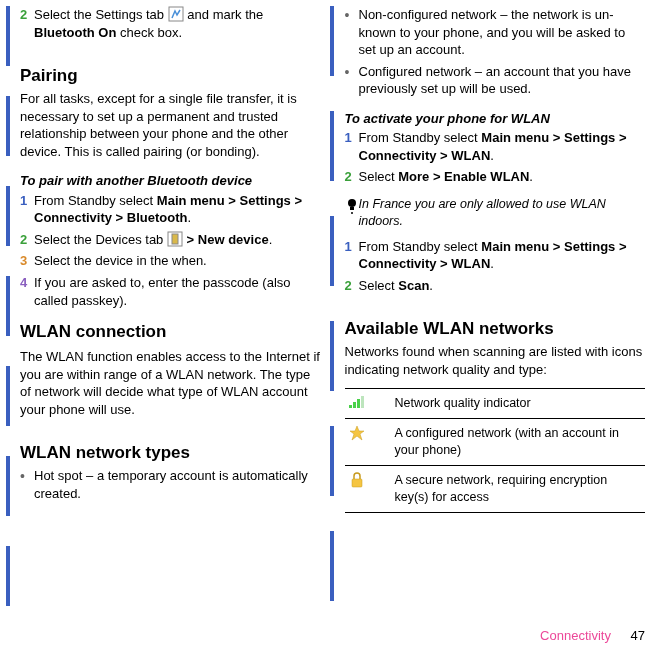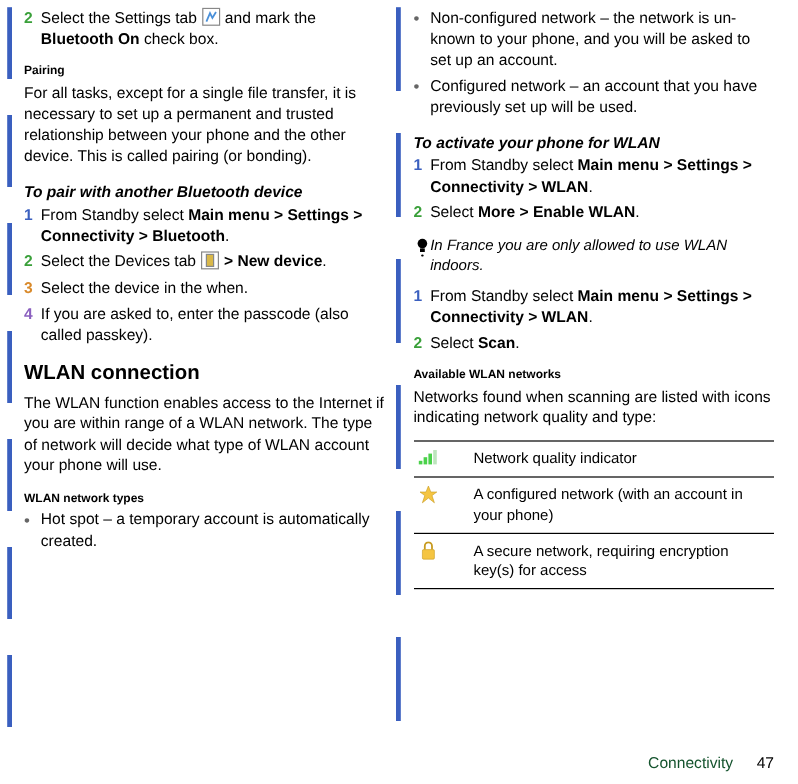--- a/index.html
+++ b/index.html
@@ -56,21 +56,21 @@
     left: 0;
     top: 0;
     font-weight: bold;
   }
   .num-blue { color: #3a5fbf; }
   .num-green { color: #3aa03a; }
   .num-orange { color: #d98a2b; }
   .num-purple { color: #8a5fbf; }
   .bold { font-weight: bold; }
   .head-sec { font-weight: bold; font-size: 17px; margin-top: 12px; margin-bottom: 4px; }
-  .head-sub { font-weight: bold; margin-top: 12px; margin-bottom: 2px; font-size: 10px; }
+  .head-sub { font-weight: bold; margin-top: 24px; margin-bottom: 2px; font-size: 17px; }
   .head-subi { font-weight: bold; font-style: italic; margin-top: 12px; margin-bottom: 2px; font-size: 13px; }
   .bullet {
     position: relative;
     padding-left: 14px;
     margin-bottom: 4px;
   }
   .bullet::before {
     content: "•";
     position: absolute;
     left: 0;
@@ -106,21 +106,21 @@
   }
   .net-row:first-child { border-top: none; }
   .net-icon { flex: 0 0 20px; display: flex; align-items:center; justify-content:center; }
   .net-text { flex: 1; font-size: 12.5px; }
   .footer {
     position: absolute;
     bottom: 8px;
     right: 20px;
     font-size: 13px;
   }
-  .footer-label { color: #14532d; margin-right: 16px; }
+  .footer-label { color: #ec4899; margin-right: 16px; }
 </style>
 </head>
 <body>
 
 <div class="blue-bar-left"></div>
 <div class="blue-bar-mid"></div>
 
 <div class="cols">
 
   <div class="col">

